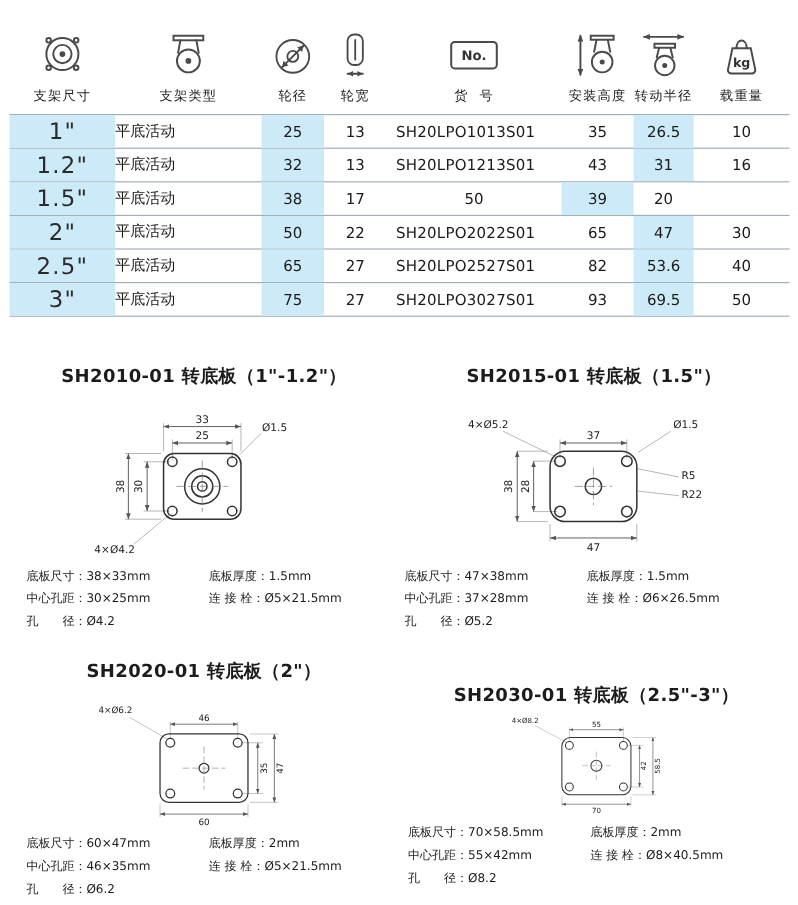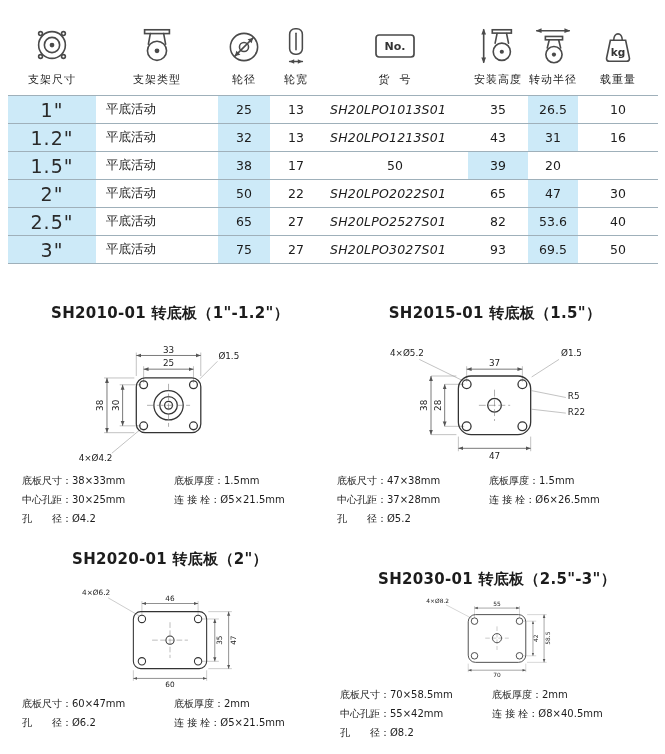--- a/index.html
+++ b/index.html
@@ -23,22 +23,22 @@
   .icon-stroke { fill:none; stroke:#4a4a4a; stroke-width:1.7; stroke-linecap:round; }
   .icon-fill { fill:#4a4a4a; stroke:none; }
   .icon-text { font-size:11px; font-weight:bold; fill:#333; }
   .th-label { font-size:11px; margin-top:5px; letter-spacing:1px; white-space:pre; }
 
   .tbody { margin-top:5px; border-top:1px solid #9fb0ba; }
   .trow { border-bottom:1px solid #9fb0ba; height:28px; }
   .cell { display:flex; align-items:center; justify-content:center; font-size:12.5px; }
   .cell.hl { background:#cdeaf8; }
   .cell.size { font-size:19px; letter-spacing:1px; color:#2a2a2a; }
-  .cell.left { justify-content:flex-start; padding-left:10px; }
-  .cell.itemno { justify-content:flex-start; padding-left:8px; letter-spacing:0.2px;font-style:italic; }
+  .cell.left { justify-content:flex-start; }
+  .cell.itemno { justify-content:flex-start; padding-left:8px; letter-spacing:0.2px; }
 
   
   .diagram-area { position:relative; height:490px; }
   .diagram { position:absolute; }
   #d1 { left:20px;  top:40px;  width:300px; }
   #d2 { left:335px; top:40px;  width:320px; }
   #d3 { left:20px;  top:286px; width:300px; }
   #d4 { left:338px; top:306px; width:318px; }
   .dg-title { font-size:15px; font-weight:bold; text-align:center; letter-spacing:0.3px; }
   .dg-svg { display:block; margin:6px auto 0; }
@@ -383,20 +383,21 @@
         </g>
         <text class="dtext" x="110" y="32" text-anchor="middle">46</text>
         <text class="dtext" x="110" y="138" text-anchor="middle">60</text>
         <text class="dtext" text-anchor="middle" transform="rotate(-90 174 80)" x="174" y="80">35</text>
         <text class="dtext" text-anchor="middle" transform="rotate(-90 191 80)" x="191" y="80">47</text>
         <text class="dtext" x="2" y="24">4×Ø6.2</text>
       </svg>
       <div class="specs">
         <div class="spec-col">
           <div class="spec-line"><span>底板尺寸：</span><span>60×47mm</span></div>
+          <div class="spec-line"><span>中心孔距：</span><span>46×35mm</span></div>
           <div class="spec-line"><span>孔　　径：</span><span>Ø6.2</span></div>
         </div>
         <div class="spec-col">
           <div class="spec-line"><span>底板厚度：</span><span>2mm</span></div>
           <div class="spec-line"><span>连 接 栓：</span><span>Ø5×21.5mm</span></div>
         </div>
       </div>
     </section>
 
     <section class="diagram" id="d4">

